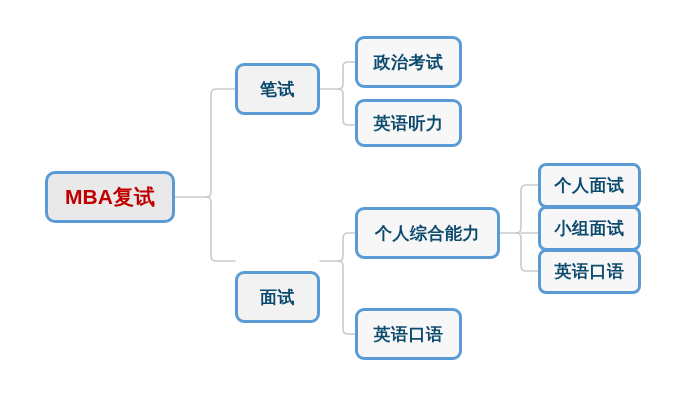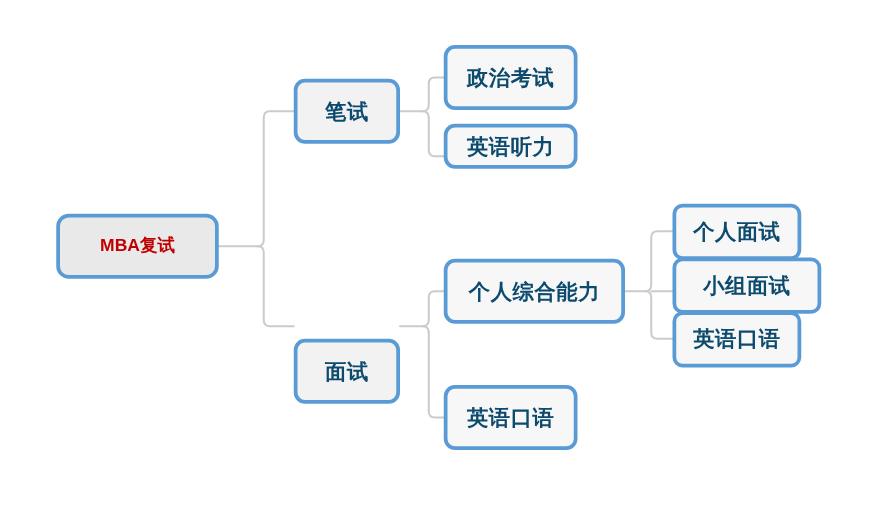--- a/index.html
+++ b/index.html
@@ -37,21 +37,21 @@
     font-size: 17px;
     font-weight: bold;
     letter-spacing: 0.5px;
     white-space: nowrap;
     z-index: 2;
   }
   .node.root {
     background: #e9e9e9;
     color: #c00000;
     border-radius: 10px;
-    font-size: 14px;
+    font-size: 21px;
     letter-spacing: 0px;
   }
   .node.leaf {
     background: #f7f7f7;
   }
   .node.tight {
     border-radius: 8px;
     justify-content: center;
   }
 </style>
@@ -90,37 +90,37 @@
   </div>
 
   <div class="node" style="left:235px; top:235px; width:85px; height:52px;margin-top:36px;">
     <span>面试</span>
   </div>
 
   <div class="node leaf" style="left:355px; top:36px; width:107px; height:52px;">
     <span>政治考试</span>
   </div>
 
-  <div class="node leaf" style="left:355px; top:99px; width:107px; height:36px;">
+  <div class="node leaf" style="left:355px; top:99px; width:107px; height:48px;">
     <span>英语听力</span>
   </div>
 
   <div class="node leaf" style="left:355px; top:207px; width:145px; height:52px;">
     <span>个人综合能力</span>
   </div>
 
   <div class="node leaf" style="left:355px; top:308px; width:107px; height:52px;">
     <span>英语口语</span>
   </div>
 
   <div class="node leaf tight" style="left:538px; top:163px; width:103px; height:45px;">
     <span>个人面试</span>
   </div>
 
-  <div class="node leaf tight" style="left:538px; top:206px; width:119px; height:45px;">
+  <div class="node leaf tight" style="left:538px; top:206px; width:103px; height:45px;">
     <span>小组面试</span>
   </div>
 
   <div class="node leaf tight" style="left:538px; top:249px; width:103px; height:45px;">
     <span>英语口语</span>
   </div>
 
 </div>
 
 </body></html>

